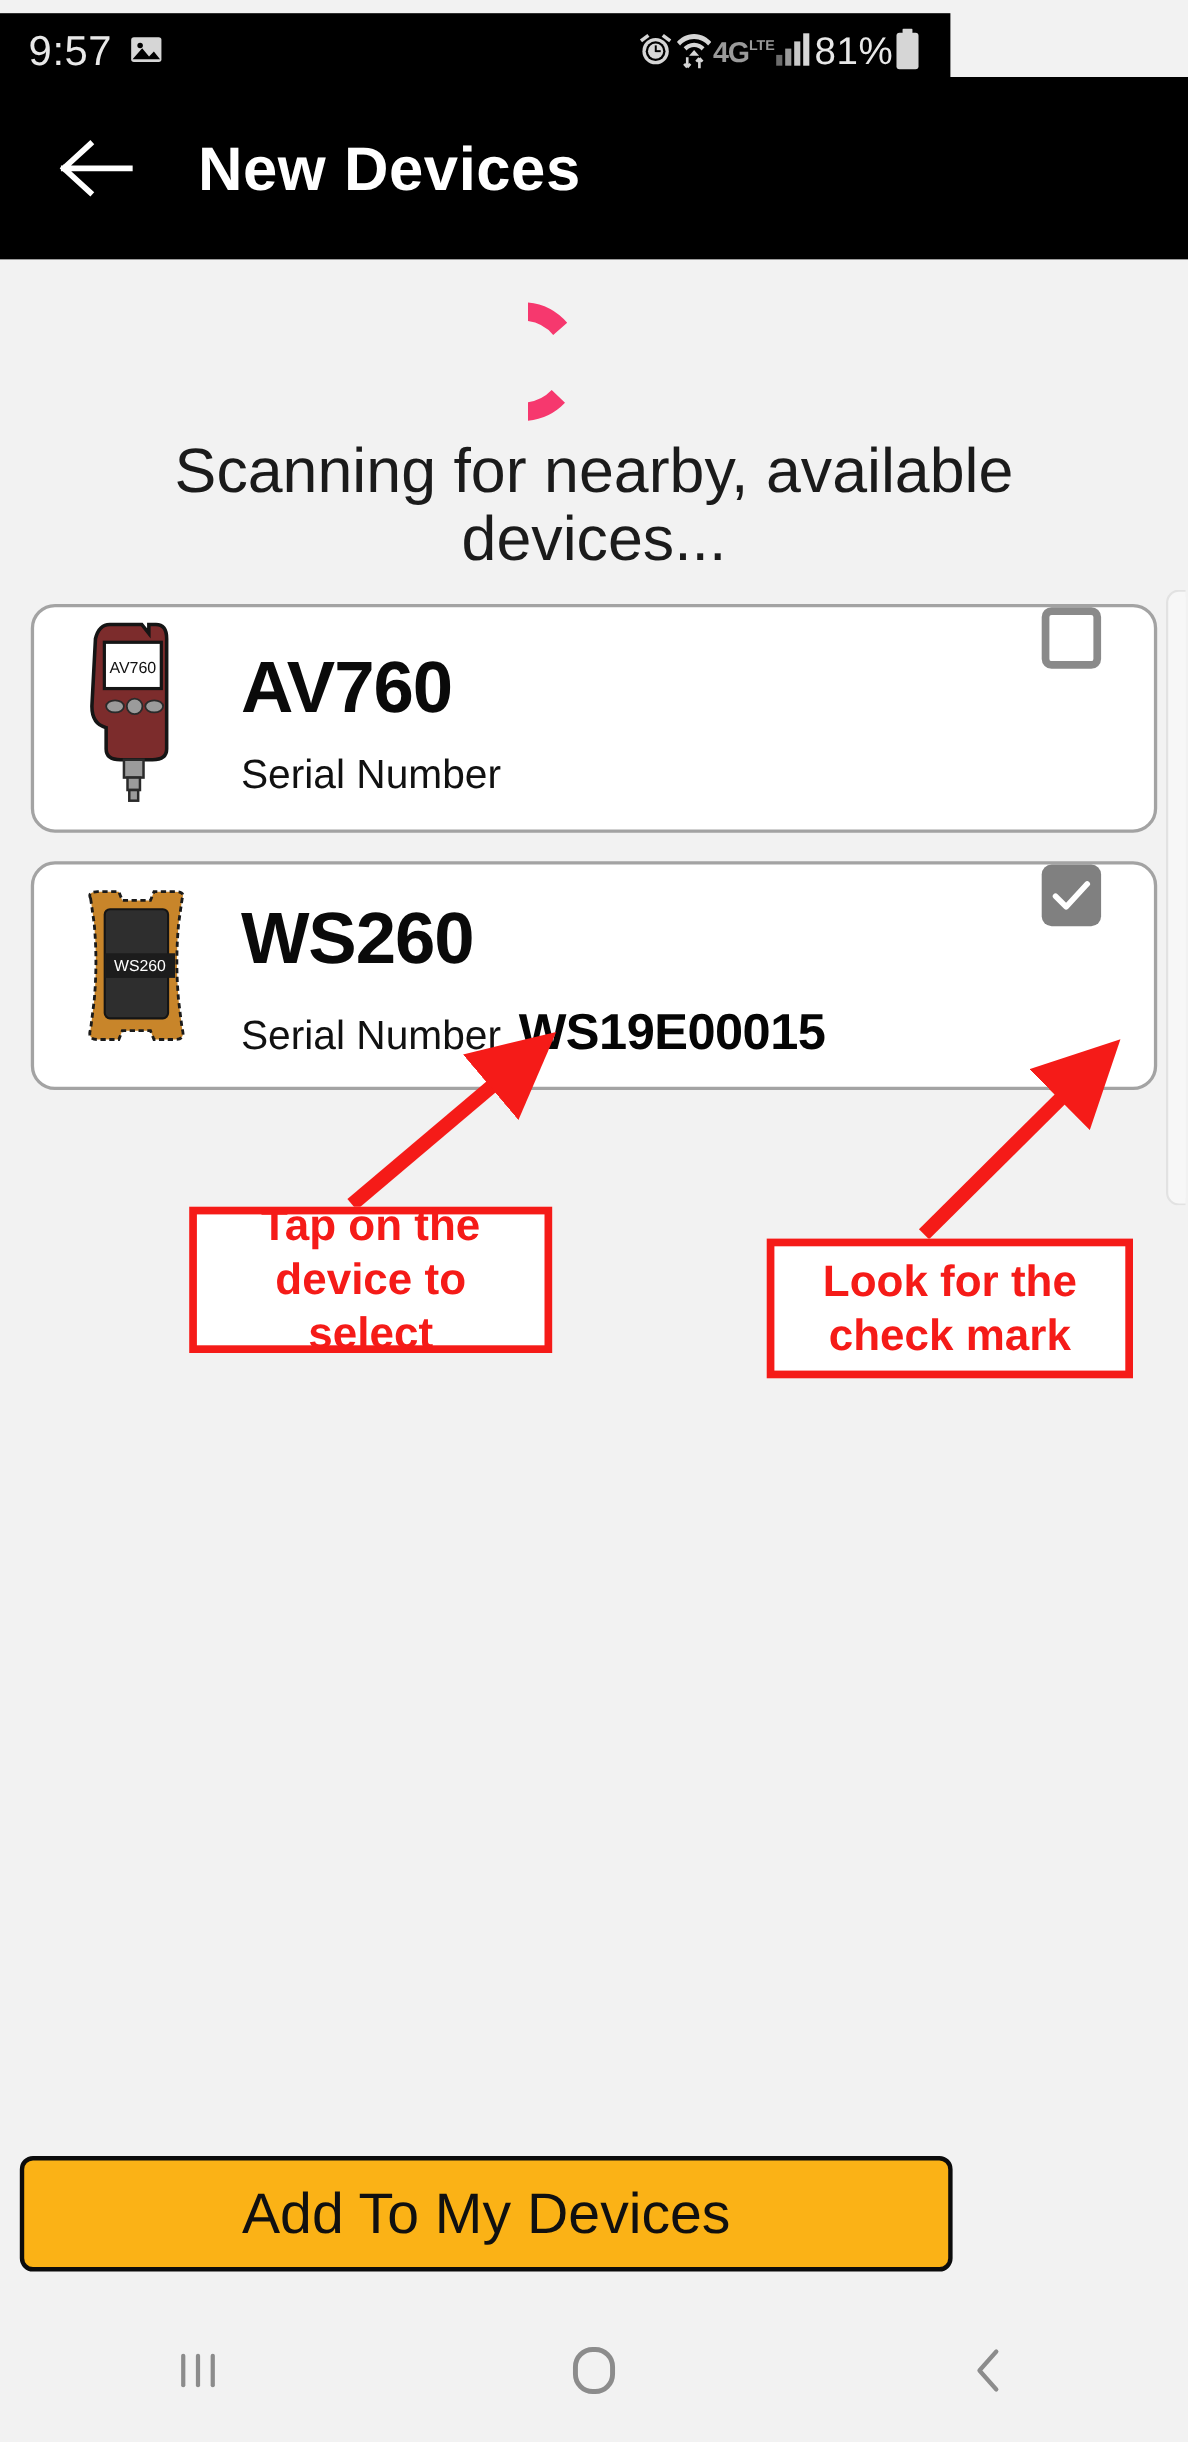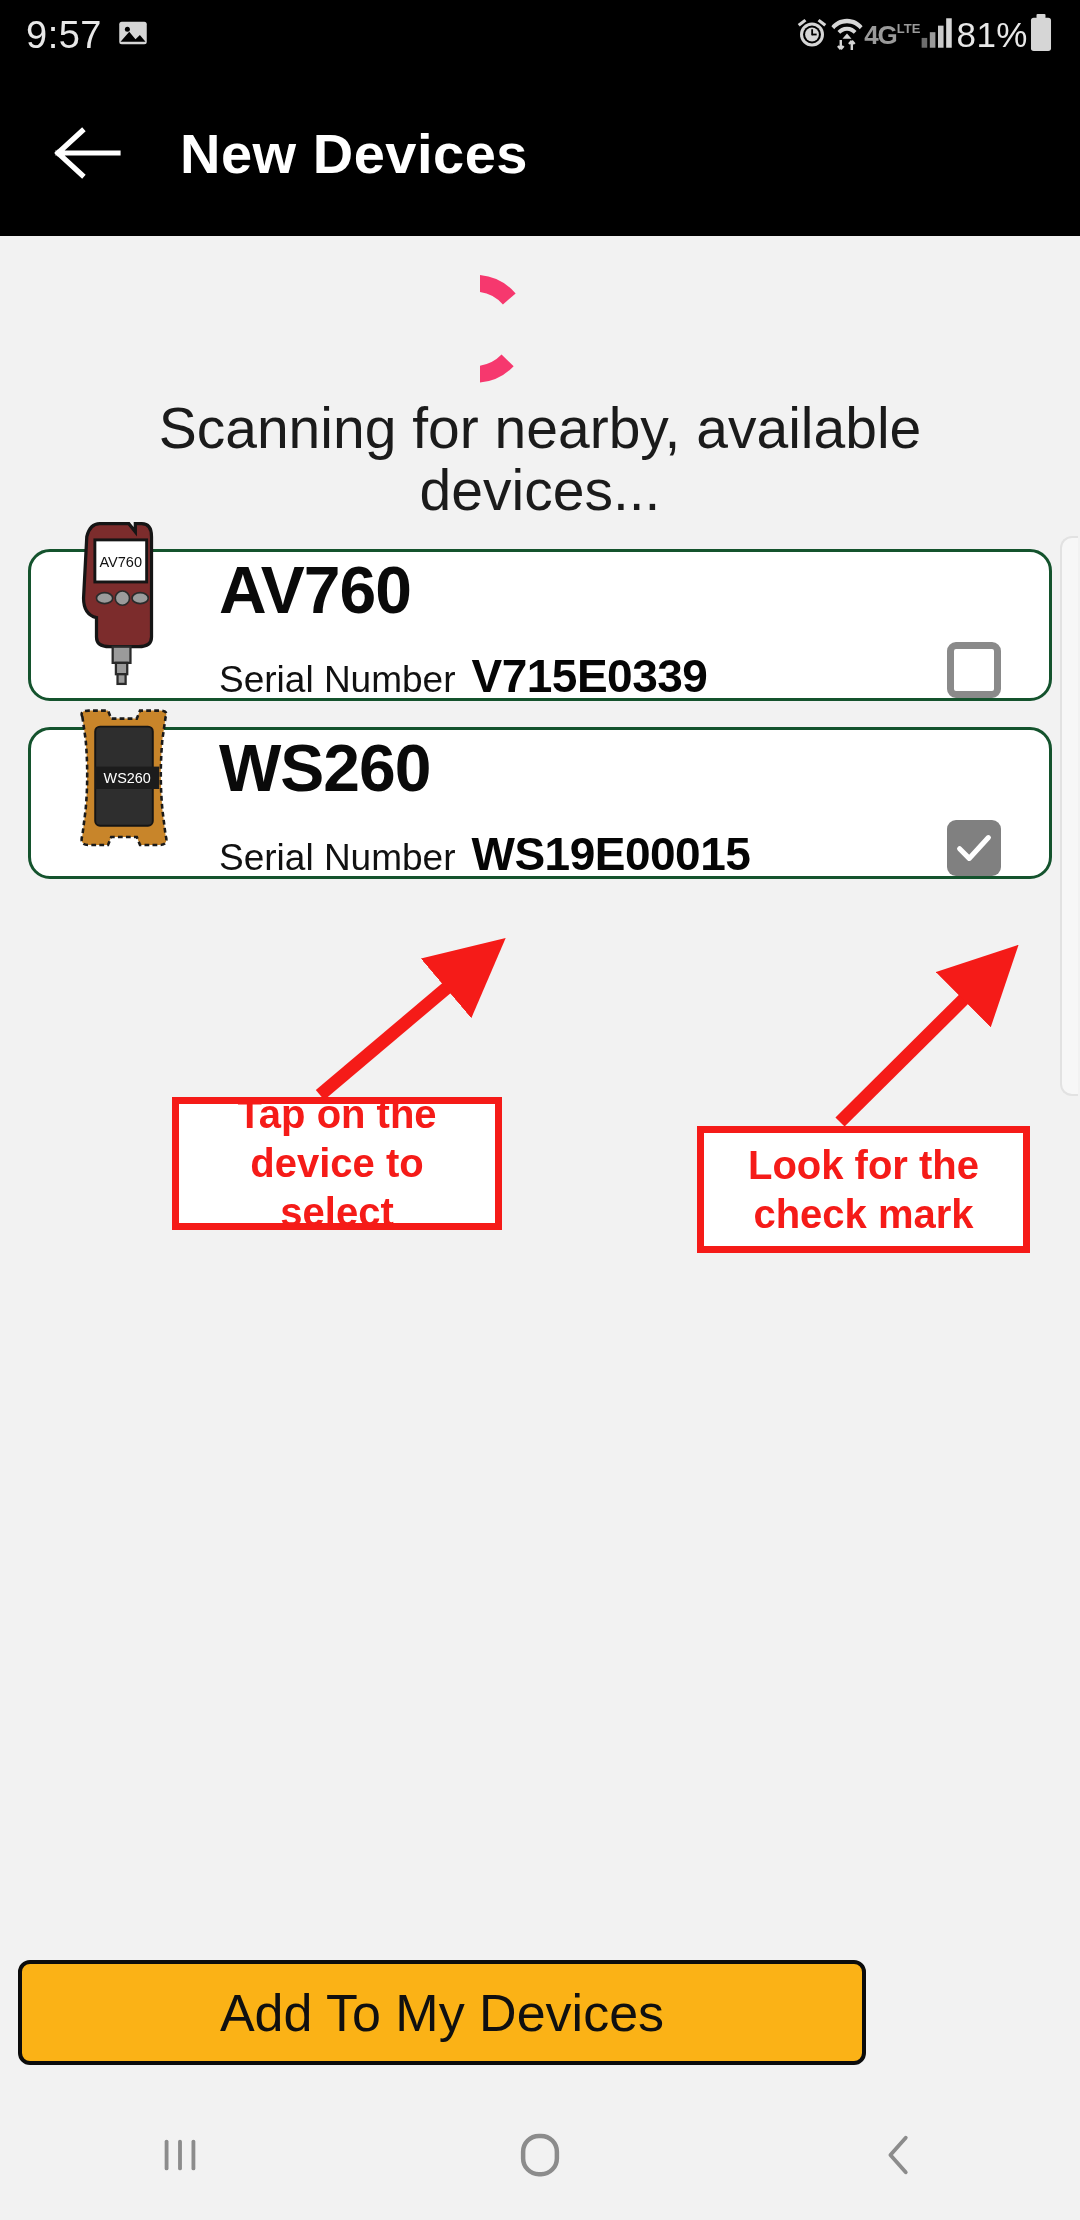--- a/index.html
+++ b/index.html
@@ -12,22 +12,22 @@
   }
   .phone {
     position: relative;
     width: 1080px;
     height: 2220px;
     background: #f2f2f2;
   }
 
   
   .statusbar {
-    position: absolute; top: 0; left: 0;
-    width: 1080px; height: 70px;
+    position: absolute; top: 12px; left: 0;
+    width: 864px; height: 70px;
     background: #000;
     display: flex; align-items: center;
     padding: 0 26px;
   }
   .sb-left { display: flex; align-items: center; gap: 16px; }
   .sb-clock {
     color: #e8e8e8; font-size: 38px; font-weight: 400;
     letter-spacing: 0.5px; line-height: 1;
   }
   .sb-right {
@@ -93,26 +93,26 @@
   }
 
   
   .device-list {
     margin-top: 28px;
     padding: 0 28px;
   }
   .device-card {
     position: relative;
     background: #ffffff;
-    border: 3px solid #14532d;
+    border: 3px solid #a3a3a3;
     border-radius: 22px;
-    height: 152px;
+    height: 208px;
     margin-bottom: 26px;
     display: flex;
-    align-items: flex-end;
+    align-items: flex-start;
     cursor: pointer;
   }
   .device-icon {
     width: 170px; height: 190px;
     flex: 0 0 170px;
     display: flex; align-items: center; justify-content: center;
     margin-left: 8px;
   }
   .device-info {
     flex: 1 1 auto;
@@ -313,21 +313,20 @@
             <ellipse cx="45" cy="52" rx="5" ry="3.4" fill="#9b9b9b" stroke="#2a2a2a" stroke-width="1"></ellipse>
             <rect x="28" y="82" width="11" height="10" fill="#9b9b9b" stroke="#2a2a2a" stroke-width="1.4"></rect>
             <rect x="30" y="92" width="7" height="7" fill="#9b9b9b" stroke="#2a2a2a" stroke-width="1.4"></rect>
             <rect x="31" y="99" width="5" height="6" fill="#9b9b9b" stroke="#2a2a2a" stroke-width="1.4"></rect>
           </svg>
         </div>
         <div class="device-info">
           <div class="device-name">AV760</div>
           <div class="device-serial-row">
             <span class="serial-label">Serial Number</span>
-            <span class="serial-value">V715E0339</span>
           </div>
         </div>
         <div class="checkbox-cell">
           <div class="checkbox unchecked"></div>
         </div>
       </div>
 
       <div class="device-card">
         <div class="device-icon">
           <svg width="128" height="160" viewBox="0 0 80 100">

